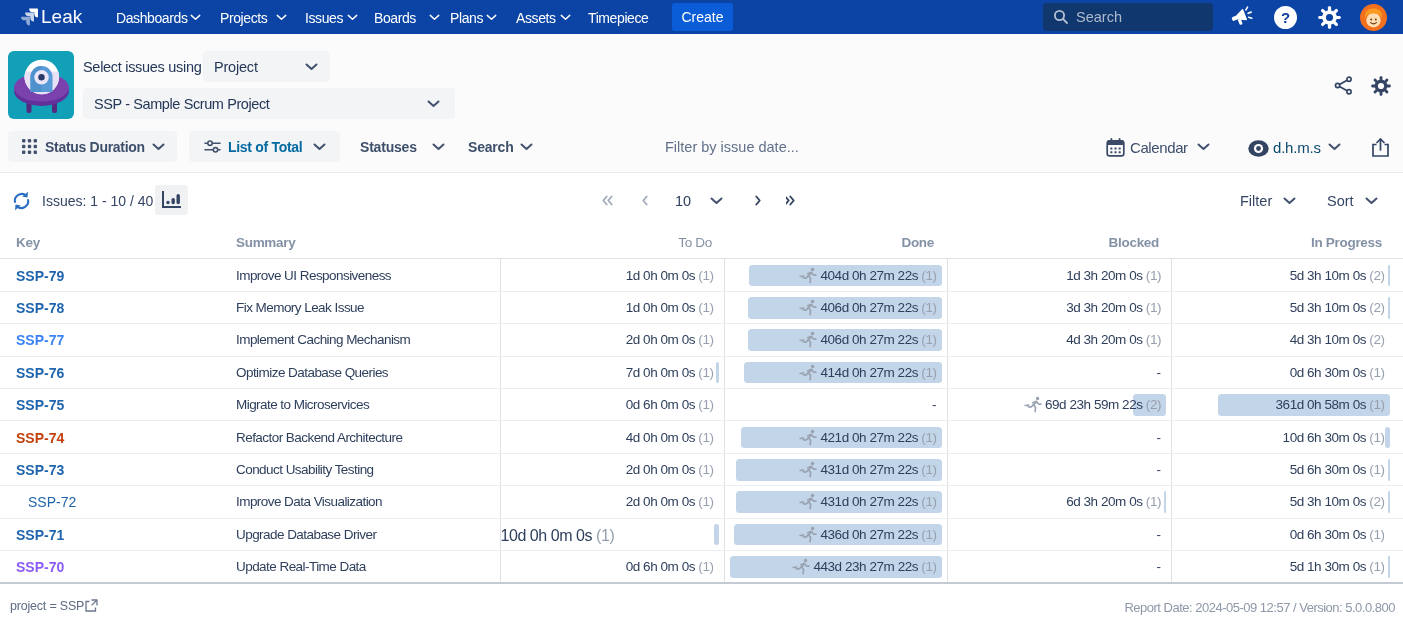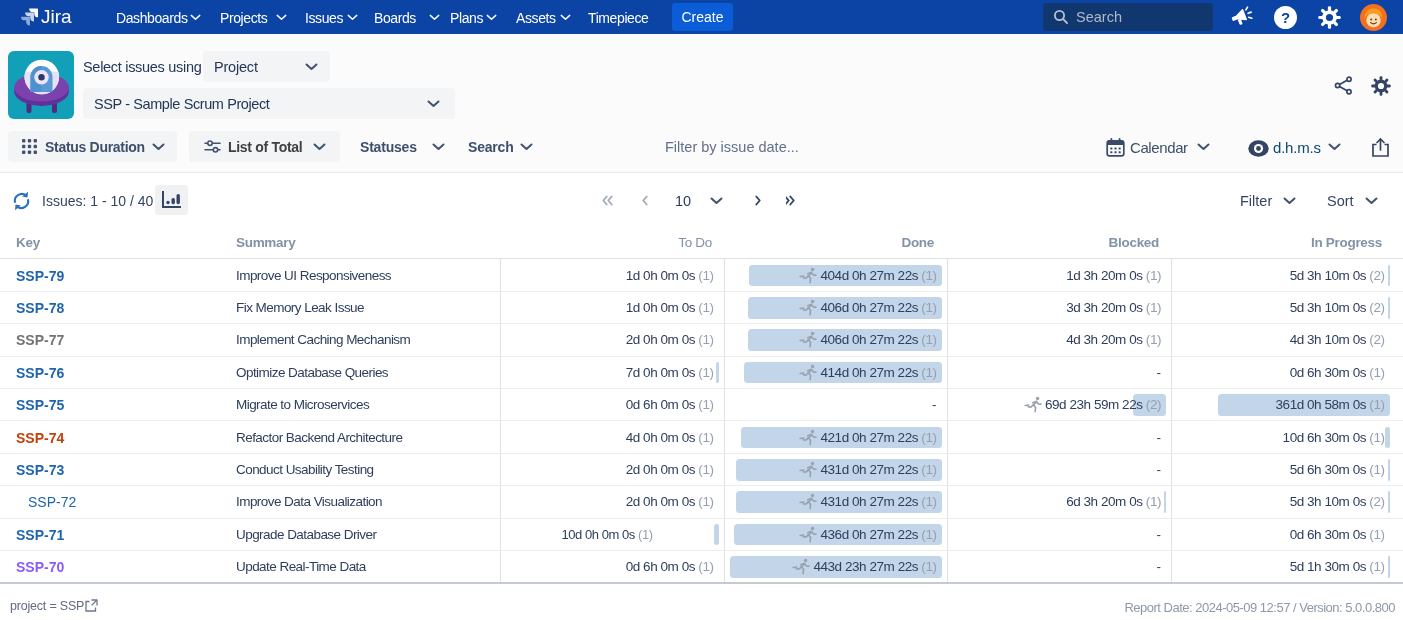--- a/index.html
+++ b/index.html
@@ -6,21 +6,21 @@
 .abs{position:absolute}
 .ic{position:absolute;line-height:0}
 </style></head><body>
 
 <div class="abs" style="left:0;top:0;width:1403px;height:34px;background:#0b44a4"></div>
 <div class="ic" style="left:21px;top:8px"><svg width="17" height="18" viewBox="0 0 24 24">
       <path fill="#fff" d="M23.01 0H11.46a5.22 5.22 0 0 0 5.21 5.22h2.13v2.05A5.22 5.22 0 0 0 24 12.48V1a1 1 0 0 0-.99-1z"></path>
       <path fill="#fff" opacity="0.78" d="M17.29 5.76H5.74a5.22 5.22 0 0 0 5.21 5.21h2.13v2.06a5.22 5.22 0 0 0 5.22 5.2V6.76a1 1 0 0 0-1.01-1z"></path>
       <path fill="#fff" opacity="0.55" d="M11.57 11.51H0a5.22 5.22 0 0 0 5.23 5.22h2.13v2.05A5.22 5.22 0 0 0 12.57 24V12.52a1 1 0 0 0-1-1.01z"></path>
     </svg></div>
-<div class="abs" style="left:41px;top:6px;color:#fff;font-size:19px">Jira</div>
+<div class="abs" style="left:41px;top:6px;color:#fff;font-size:19px">Leak</div>
 <div class="abs" style="left:116px;top:10px;color:#fff;font-size:14px;letter-spacing:-0.4px">Dashboards</div>
 <div class="abs" style="left:220px;top:10px;color:#fff;font-size:14px;letter-spacing:-0.4px">Projects</div>
 <div class="abs" style="left:305px;top:10px;color:#fff;font-size:14px;letter-spacing:-0.4px">Issues</div>
 <div class="abs" style="left:374px;top:10px;color:#fff;font-size:14px;letter-spacing:-0.4px">Boards</div>
 <div class="abs" style="left:450px;top:10px;color:#fff;font-size:14px;letter-spacing:-0.4px">Plans</div>
 <div class="abs" style="left:516px;top:10px;color:#fff;font-size:14px;letter-spacing:-0.4px">Assets</div>
 <div class="abs" style="left:588px;top:10px;color:#fff;font-size:14px;letter-spacing:-0.4px">Timepiece</div>
 <div class="ic" style="left:190px;top:14px"><svg width="11" height="7" viewBox="0 0 13 8" fill="none">
       <path d="M1.5 1.5 L6.5 6 L11.5 1.5" stroke="#fff" stroke-width="1.7" stroke-linecap="round" stroke-linejoin="round"></path>
     </svg></div>
@@ -145,21 +145,21 @@
 <div class="abs" style="left:45px;top:139px;color:#3e4f6b;font-size:14px;font-weight:bold;letter-spacing:-0.3px">Status Duration</div>
 <div class="ic" style="left:152px;top:143px"><svg width="13" height="8" viewBox="0 0 13 8" fill="none">
       <path d="M1.5 1.5 L6.5 6 L11.5 1.5" stroke="#42526e" stroke-width="2" stroke-linecap="round" stroke-linejoin="round"></path>
     </svg></div>
 <div class="abs" style="left:189px;top:131px;width:151px;height:31px;background:#f3f4f6;border-radius:4px"></div>
 <div class="ic" style="left:204px;top:139px"><svg width="17" height="15" viewBox="0 0 17 15" fill="none" stroke="#42526e" stroke-width="1.6" stroke-linecap="round">
       <path d="M1 4.2 L16 4.2 M1 10.8 L16 10.8"></path>
       <circle cx="6" cy="4.2" r="2.2" fill="#f3f4f6"></circle>
       <circle cx="11.5" cy="10.8" r="2.2" fill="#f3f4f6"></circle>
     </svg></div>
-<div class="abs" style="left:228px;top:139px;color:#404040;font-size:14px;font-weight:bold;letter-spacing:-0.3px">List of Total</div>
+<div class="abs" style="left:228px;top:139px;color:#0369a1;font-size:14px;font-weight:bold;letter-spacing:-0.3px">List of Total</div>
 <div class="ic" style="left:313px;top:143px"><svg width="13" height="8" viewBox="0 0 13 8" fill="none">
       <path d="M1.5 1.5 L6.5 6 L11.5 1.5" stroke="#42526e" stroke-width="2" stroke-linecap="round" stroke-linejoin="round"></path>
     </svg></div>
 <div class="abs" style="left:360px;top:139px;color:#3e4f6b;font-size:14px;font-weight:bold;letter-spacing:-0.2px">Statuses</div>
 <div class="ic" style="left:432px;top:143px"><svg width="13" height="8" viewBox="0 0 13 8" fill="none">
       <path d="M1.5 1.5 L6.5 6 L11.5 1.5" stroke="#42526e" stroke-width="2" stroke-linecap="round" stroke-linejoin="round"></path>
     </svg></div>
 <div class="abs" style="left:468px;top:139px;color:#3e4f6b;font-size:14px;font-weight:bold;letter-spacing:-0.2px">Search</div>
 <div class="ic" style="left:520px;top:143px"><svg width="13" height="8" viewBox="0 0 13 8" fill="none">
       <path d="M1.5 1.5 L6.5 6 L11.5 1.5" stroke="#42526e" stroke-width="2" stroke-linecap="round" stroke-linejoin="round"></path>
@@ -288,21 +288,21 @@
           <path d="M12.4 6.9 L9.2 8.1"></path>
           <path d="M9.9 10.3 L12.2 13.2 L11.7 17.5"></path>
           <path d="M9.9 10.3 L7.2 12.8 L4.4 12.3"></path>
           <path d="M1.2 11.0 L5.0 10.6"></path>
         </g>
       </svg></span>406d 0h 27m 22s <span style="color:#97a0af">(1)</span></div>
 <div class="abs" style="left:948.0px;top:300.0px;width:213px;text-align:right;color:#2e3f5c;font-size:13.5px;letter-spacing:-0.45px;white-space:nowrap">3d 3h 20m 0s <span style="color:#97a0af">(1)</span></div>
 <div class="abs" style="left:1387.5px;top:297.0px;width:2.5px;height:21.5px;background:#c3d5e8;border-radius:3.5px"></div>
 <div class="abs" style="left:1171.5px;top:300.0px;width:213px;text-align:right;color:#2e3f5c;font-size:13.5px;letter-spacing:-0.45px;white-space:nowrap">5d 3h 10m 0s <span style="color:#97a0af">(2)</span></div>
 <div class="abs" style="left:0;top:355.6px;width:1403px;height:1px;background:#ebedf0"></div>
-<div class="abs" style="left:16px;top:332.4px;color:#737373;font-size:14px;font-weight:bold">SSP-77</div>
+<div class="abs" style="left:16px;top:332.4px;color:#3b82f6;font-size:14px;font-weight:bold">SSP-77</div>
 <div class="abs" style="left:236px;top:332.4px;color:#2e3f5c;font-size:13.5px;letter-spacing:-0.55px">Implement Caching Mechanism</div>
 <div class="abs" style="left:500.5px;top:332.4px;width:213px;text-align:right;color:#2e3f5c;font-size:13.5px;letter-spacing:-0.45px;white-space:nowrap">2d 0h 0m 0s <span style="color:#97a0af">(1)</span></div>
 <div class="abs" style="left:748.0px;top:329.4px;width:194.0px;height:21.5px;background:#c3d5e8;border-radius:3.5px"></div>
 <div class="abs" style="left:723.5px;top:332.4px;width:213px;text-align:right;color:#2e3f5c;font-size:13.5px;letter-spacing:-0.45px;white-space:nowrap"><span style="position:relative"><svg width="19" height="19" viewBox="0 0 20 20" style="position:absolute;left:-21px;top:-2px">
         <g fill="none" stroke="#99a2b0" stroke-width="1.7" stroke-linecap="round" stroke-linejoin="round">
           <circle cx="14.3" cy="3.7" r="1.8" fill="#99a2b0" stroke="none"></circle>
           <path d="M13.3 6.6 C12.3 8.3 11.3 9.4 9.9 10.3"></path>
           <path d="M13.0 7.2 L16.0 9.8 L17.8 9.6"></path>
           <path d="M12.4 6.9 L9.2 8.1"></path>
           <path d="M9.9 10.3 L12.2 13.2 L11.7 17.5"></path>
@@ -405,21 +405,21 @@
         </g>
       </svg></span>431d 0h 27m 22s <span style="color:#97a0af">(1)</span></div>
 <div class="abs" style="left:1163.6px;top:491.4px;width:2.9px;height:21.5px;background:#c3d5e8;border-radius:3.5px"></div>
 <div class="abs" style="left:948.0px;top:494.4px;width:213px;text-align:right;color:#2e3f5c;font-size:13.5px;letter-spacing:-0.45px;white-space:nowrap">6d 3h 20m 0s <span style="color:#97a0af">(1)</span></div>
 <div class="abs" style="left:1387.5px;top:491.4px;width:2.5px;height:21.5px;background:#c3d5e8;border-radius:3.5px"></div>
 <div class="abs" style="left:1171.5px;top:494.4px;width:213px;text-align:right;color:#2e3f5c;font-size:13.5px;letter-spacing:-0.45px;white-space:nowrap">5d 3h 10m 0s <span style="color:#97a0af">(2)</span></div>
 <div class="abs" style="left:0;top:550.0px;width:1403px;height:1px;background:#ebedf0"></div>
 <div class="abs" style="left:16px;top:526.8px;color:#1f64ad;font-size:14px;font-weight:bold">SSP-71</div>
 <div class="abs" style="left:236px;top:526.8px;color:#2e3f5c;font-size:13.5px;letter-spacing:-0.55px">Upgrade Database Driver</div>
 <div class="abs" style="left:714.2px;top:523.8px;width:4.8px;height:21.5px;background:#c3d5e8;border-radius:3.5px"></div>
-<div class="abs" style="left:500.5px;top:526.8px;width:213px;text-align:center;color:#2e3f5c;font-size:13px;letter-spacing:-0.45px;white-space:nowrap">10d 0h 0m 0s <span style="color:#97a0af">(1)</span></div>
+<div class="abs" style="left:500.5px;top:526.8px;width:213px;text-align:left;color:#2e3f5c;font-size:16px;letter-spacing:-0.45px;white-space:nowrap">10d 0h 0m 0s <span style="color:#97a0af">(1)</span></div>
 <div class="abs" style="left:733.7px;top:523.8px;width:208.3px;height:21.5px;background:#c3d5e8;border-radius:3.5px"></div>
 <div class="abs" style="left:723.5px;top:526.8px;width:213px;text-align:right;color:#2e3f5c;font-size:13.5px;letter-spacing:-0.45px;white-space:nowrap"><span style="position:relative"><svg width="19" height="19" viewBox="0 0 20 20" style="position:absolute;left:-21px;top:-2px">
         <g fill="none" stroke="#99a2b0" stroke-width="1.7" stroke-linecap="round" stroke-linejoin="round">
           <circle cx="14.3" cy="3.7" r="1.8" fill="#99a2b0" stroke="none"></circle>
           <path d="M13.3 6.6 C12.3 8.3 11.3 9.4 9.9 10.3"></path>
           <path d="M13.0 7.2 L16.0 9.8 L17.8 9.6"></path>
           <path d="M12.4 6.9 L9.2 8.1"></path>
           <path d="M9.9 10.3 L12.2 13.2 L11.7 17.5"></path>
           <path d="M9.9 10.3 L7.2 12.8 L4.4 12.3"></path>
           <path d="M1.2 11.0 L5.0 10.6"></path>

